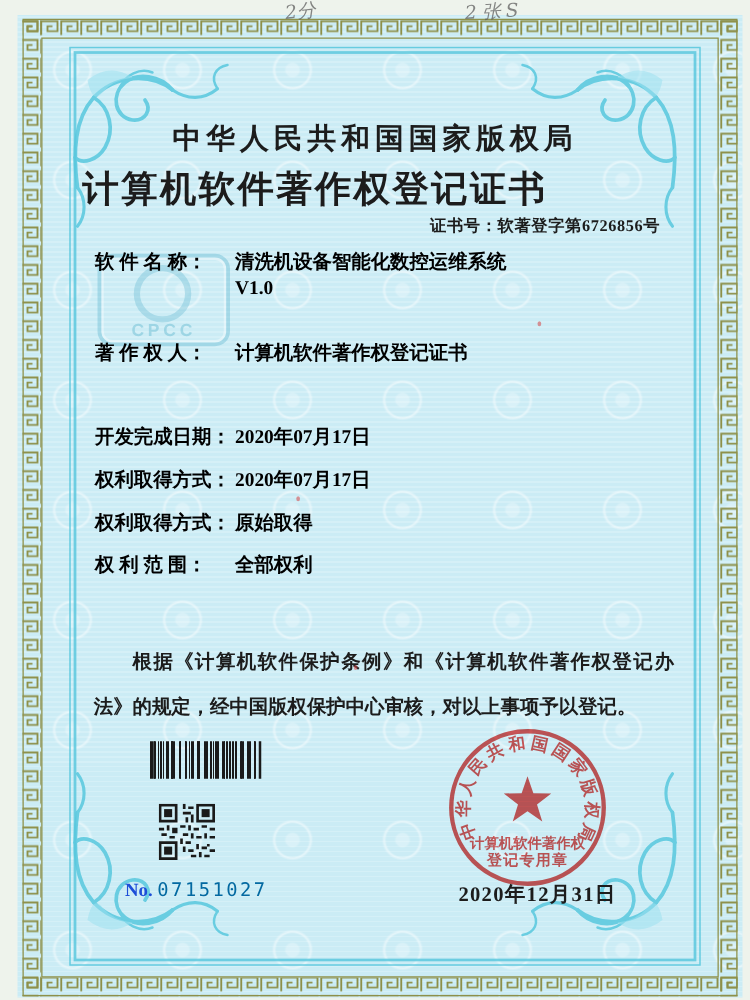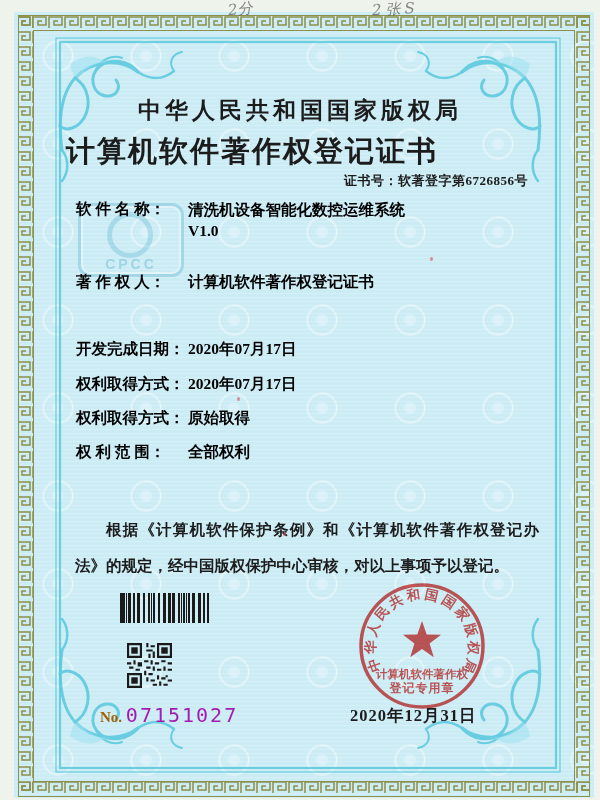--- a/index.html
+++ b/index.html
@@ -22,24 +22,24 @@
   .row .val{position:absolute;left:112px;white-space:nowrap;}
   .val2{display:block;line-height:21px;}
   .statement{left:75px;top:512px;width:464px;font-size:15.5px;font-weight:700;line-height:36px;text-indent:2em;text-align:justify;}
   .barcode{position:absolute;left:120px;top:593px;width:84px;height:30px;
     border-left:3px solid #1a1a1a;border-right:2px solid #1a1a1a;
     background-image:
       repeating-linear-gradient(90deg,#1a1a1a 0 2px,transparent 2px 5px),
       repeating-linear-gradient(90deg,#1a1a1a 0 1px,transparent 1px 7px),
       repeating-linear-gradient(90deg,transparent 0 3px,#1a1a1a 3px 4px,transparent 4px 11px);}
   .qr{position:absolute;left:127px;top:643px;}
-  .issue-date{left:350px;top:705px;width:160px;text-align:left;font-size:16.5px;font-weight:700;letter-spacing:1px;}
+  .issue-date{left:350px;top:705px;width:160px;text-align:center;font-size:16.5px;font-weight:700;letter-spacing:1px;}
   .serial{left:100px;top:703px;font-size:15px;}
-  .serial .no{font-weight:700;color:#a16207;}
-  .serial .num{font-family:"DejaVu Sans Mono",monospace;color:#a21caf;letter-spacing:2px;font-size:20px;}
+  .serial .no{font-weight:700;color:#1d4ed8;}
+  .serial .num{font-family:"DejaVu Sans Mono",monospace;color:#0369a1;letter-spacing:2px;font-size:15px;}
   .cpcc{position:absolute;left:78px;top:155px;width:100px;height:68px;border:3px solid rgba(110,190,212,.45);
     border-radius:12px;box-shadow:inset 0 0 0 2px rgba(255,255,255,.4);margin-top:48px;}
   .cpcc .bigc{position:absolute;left:26px;top:6px;width:36px;height:36px;border-radius:50%;
     border:5px solid rgba(110,190,212,.40);color:rgba(110,190,212,.0);}
   .cpcc .cpcctxt{position:absolute;left:0;bottom:2px;width:100%;text-align:center;
     font-family:"Liberation Sans",sans-serif;font-weight:700;font-size:14px;letter-spacing:3px;color:rgba(110,190,212,.5);}
   .seal-svg{position:absolute;left:347px;top:571px;mix-blend-mode:multiply;opacity:.92;}
   .handwriting{position:absolute;top:0px;font-family:"DejaVu Serif",serif;font-style:italic;
     color:rgba(95,95,95,.75);font-size:15px;}
   .hw-left{left:228px;transform:rotate(-6deg);}

